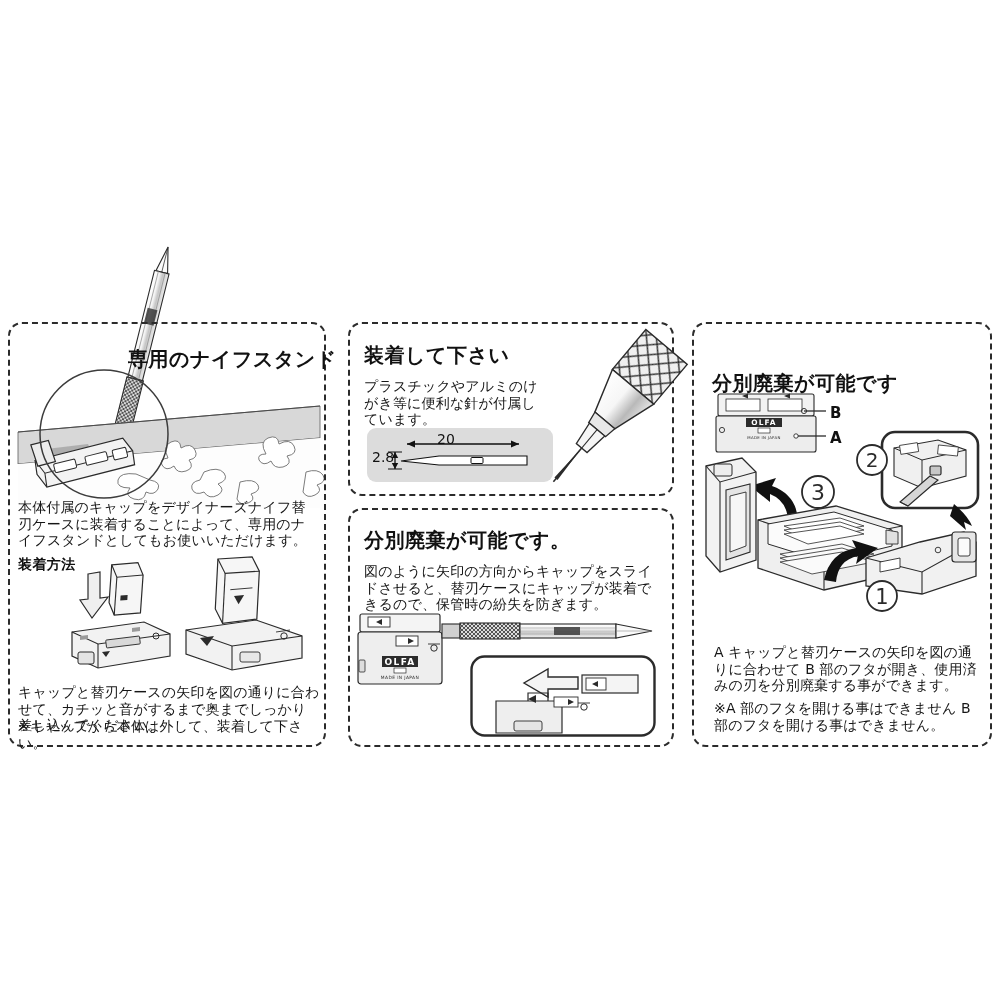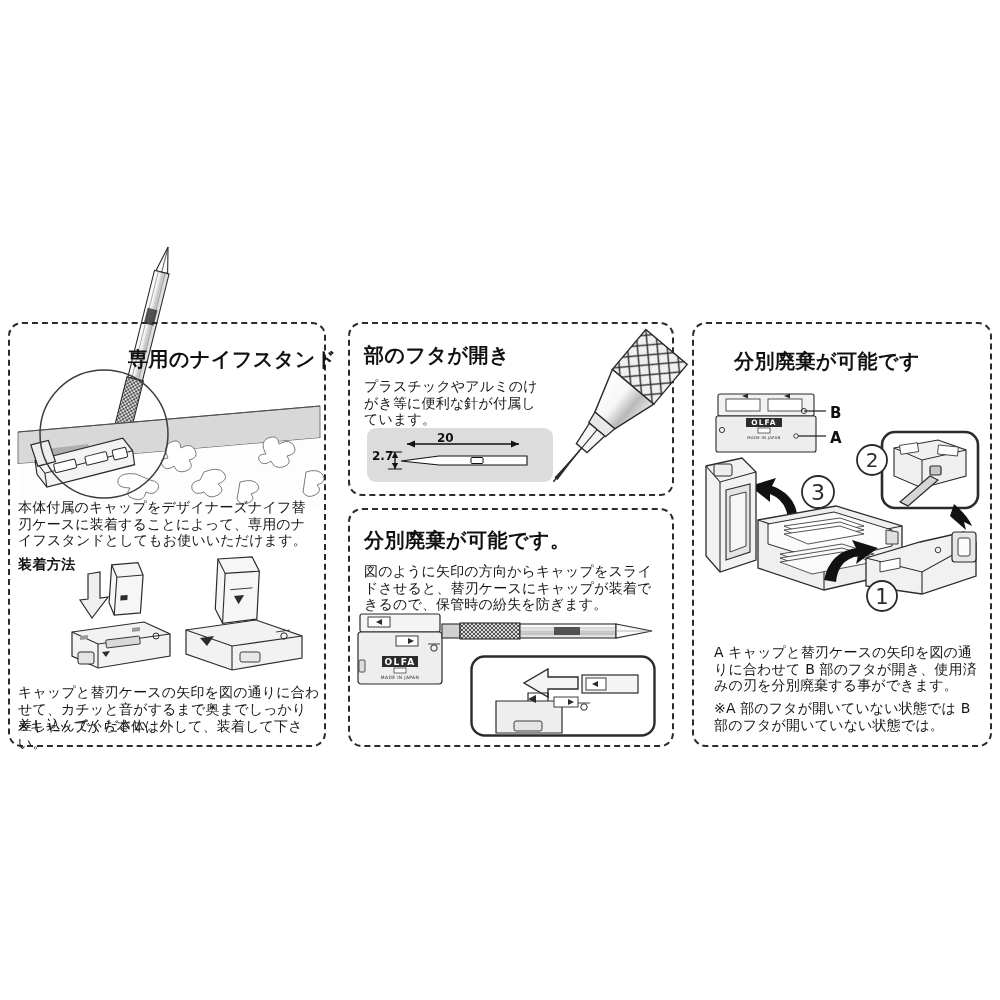--- a/index.html
+++ b/index.html
@@ -41,21 +41,21 @@
     letter-spacing:0.15px;
   }
   .sub-h{
     position:absolute;
     font-weight:bold;
     font-size:14px;
     color:#111;
     letter-spacing:0.4px;
   }
   .lbl{position:absolute;font-size:13px;font-weight:bold;color:#111;}
-  .dim-num{position:absolute;font-size:12px;font-weight:bold;color:#111;}
+  .dim-num{position:absolute;font-size:14px;font-weight:normal;color:#111;}
 
   
   .art{position:absolute;}
   svg{display:block;overflow:visible;}
 
   .graybox{
     position:absolute;background:#dcdcdc;border-radius:9px;
   }
 </style>
 </head>
@@ -222,21 +222,21 @@
         <rect x="60" y="40" width="20" height="10" rx="2" fill="#e8e8e8" stroke="#2b2b2b" stroke-width="0.9"></rect>
       </g>
     </svg>
   </div>
 
   <div class="body-text" style="left:18px;top:684px;width:302px;">キャップと替刃ケースの矢印を図の通りに合わせて、カチッと音がするまで奥までしっかり差し込んでください。</div>
   <div class="body-text" style="left:18px;top:718px;width:302px;">※キャップから本体は外して、装着して下さい。</div>
 
   <div class="panel" id="panel-needle"></div>
 
-  <div class="h-title" style="left:364px;top:342px;">部のフタが開き</div>
+  <div class="h-title" style="left:364px;top:342px;">装着して下さい</div>
   <div class="body-text" style="left:364px;top:378px;width:180px;">プラスチックやアルミのけがき等に便利な針が付属しています。</div>
 
   <div class="graybox" style="left:367px;top:428px;width:186px;height:54px;"></div>
   <div class="art" style="left:367px;top:428px;width:186px;height:54px;">
     <svg width="186" height="54" viewBox="0 0 186 54">
 
       <line x1="40" y1="16" x2="152" y2="16" stroke="#111" stroke-width="1.3"></line>
       <path d="M40 16 L48 12.5 L48 19.5 Z" fill="#111"></path>
       <path d="M152 16 L144 12.5 L144 19.5 Z" fill="#111"></path>
 
@@ -244,21 +244,21 @@
       <rect x="104" y="29.5" width="12" height="6" rx="1" fill="#fff" stroke="#111" stroke-width="1"></rect>
 
       <line x1="28" y1="24" x2="28" y2="41" stroke="#111" stroke-width="1.3"></line>
       <path d="M28 24 L24.8 30 L31.2 30 Z" fill="#111"></path>
       <path d="M28 41 L24.8 35 L31.2 35 Z" fill="#111"></path>
       <line x1="21" y1="24" x2="35" y2="24" stroke="#111" stroke-width="1"></line>
       <line x1="21" y1="41" x2="35" y2="41" stroke="#111" stroke-width="1"></line>
     </svg>
   </div>
   <div class="dim-num" style="left:437px;top:431px;">20</div>
-  <div class="dim-num" style="left:372px;top:449px;">2.7</div>
+  <div class="dim-num" style="left:372px;top:449px;">2.8</div>
 
   <div class="art" style="left:548px;top:330px;width:126px;height:160px;">
     <svg width="126" height="160" viewBox="0 0 126 160">
       <g transform="rotate(40 63 80)">
 
         <path d="M38 -4 L92 -4 L92 48 L38 48 Z" fill="url(#knurlBig)" stroke="#2b2b2b" stroke-width="1.4"></path>
 
         <path d="M38 48 L92 48 L78 92 L52 92 Z" fill="url(#gCone)" stroke="#2b2b2b" stroke-width="1.4"></path>
 
         <path d="M52 92 L78 92 L76 104 L54 104 Z" fill="#e8e8e8" stroke="#2b2b2b" stroke-width="1.3"></path>
@@ -326,21 +326,21 @@
       <path d="M104 47 L98 44 L98 50 Z" fill="#2b2b2b"></path>
       <path d="M58 44 L66 40 L66 48 Z" fill="#2b2b2b"></path>
       <circle cx="114" cy="52" r="3.2" fill="none" stroke="#2b2b2b" stroke-width="1"></circle>
       <path d="M108 48 L120 48" stroke="#2b2b2b" stroke-width="0.9"></path>
       <rect x="44" y="66" width="28" height="10" rx="2" fill="#e4e4e4" stroke="#2b2b2b" stroke-width="0.9"></rect>
     </svg>
   </div>
 
   <div class="panel" id="panel-dispose"></div>
 
-  <div class="h-title" style="left:712px;top:348px;margin-left:22px;">分別廃棄が可能です</div>
+  <div class="h-title" style="left:712px;top:370px;">分別廃棄が可能です</div>
 
   <div class="art" style="left:712px;top:390px;width:116px;height:70px;">
     <svg width="116" height="70" viewBox="0 0 116 70">
       <rect x="6" y="4" width="96" height="22" rx="2" fill="#f2f2f2" stroke="#2b2b2b" stroke-width="1.1"></rect>
       <rect x="4" y="26" width="100" height="36" rx="2" fill="#ededed" stroke="#2b2b2b" stroke-width="1.1"></rect>
       <rect x="14" y="9" width="34" height="12" fill="#fff" stroke="#2b2b2b" stroke-width="0.8"></rect>
       <rect x="56" y="9" width="34" height="12" fill="#fff" stroke="#2b2b2b" stroke-width="0.8"></rect>
       <path d="M30 6 L36 3.5 L36 8.5 Z" fill="#2b2b2b"></path>
       <path d="M72 6 L78 3.5 L78 8.5 Z" fill="#2b2b2b"></path>
       <circle cx="92" cy="21" r="2.6" fill="none" stroke="#2b2b2b" stroke-width="0.9"></circle>
@@ -447,15 +447,15 @@
     </svg>
   </div>
   <div class="art" style="left:862px;top:576px;width:40px;height:40px;">
     <svg width="40" height="40" viewBox="0 0 40 40">
       <circle cx="20" cy="20" r="15" fill="#fff" stroke="#2b2b2b" stroke-width="1.8"></circle>
       <text x="20" y="28" font-family="DejaVu Sans, sans-serif" font-size="21" fill="#2b2b2b" text-anchor="middle">1</text>
     </svg>
   </div>
 
   <div class="body-text" style="left:714px;top:644px;width:266px;">A キャップと替刃ケースの矢印を図の通りに合わせて B 部のフタが開き、使用済みの刃を分別廃棄する事ができます。</div>
-  <div class="body-text" style="left:714px;top:700px;width:266px;text-indent:0;">※A 部のフタが開いていない状態では B 部のフタが開いていない状態では。</div>
+  <div class="body-text" style="left:714px;top:700px;width:266px;text-indent:0;">※A 部のフタを開ける事はできません B 部のフタを開ける事はできません。</div>
 
 </div>
 
 </body></html>

